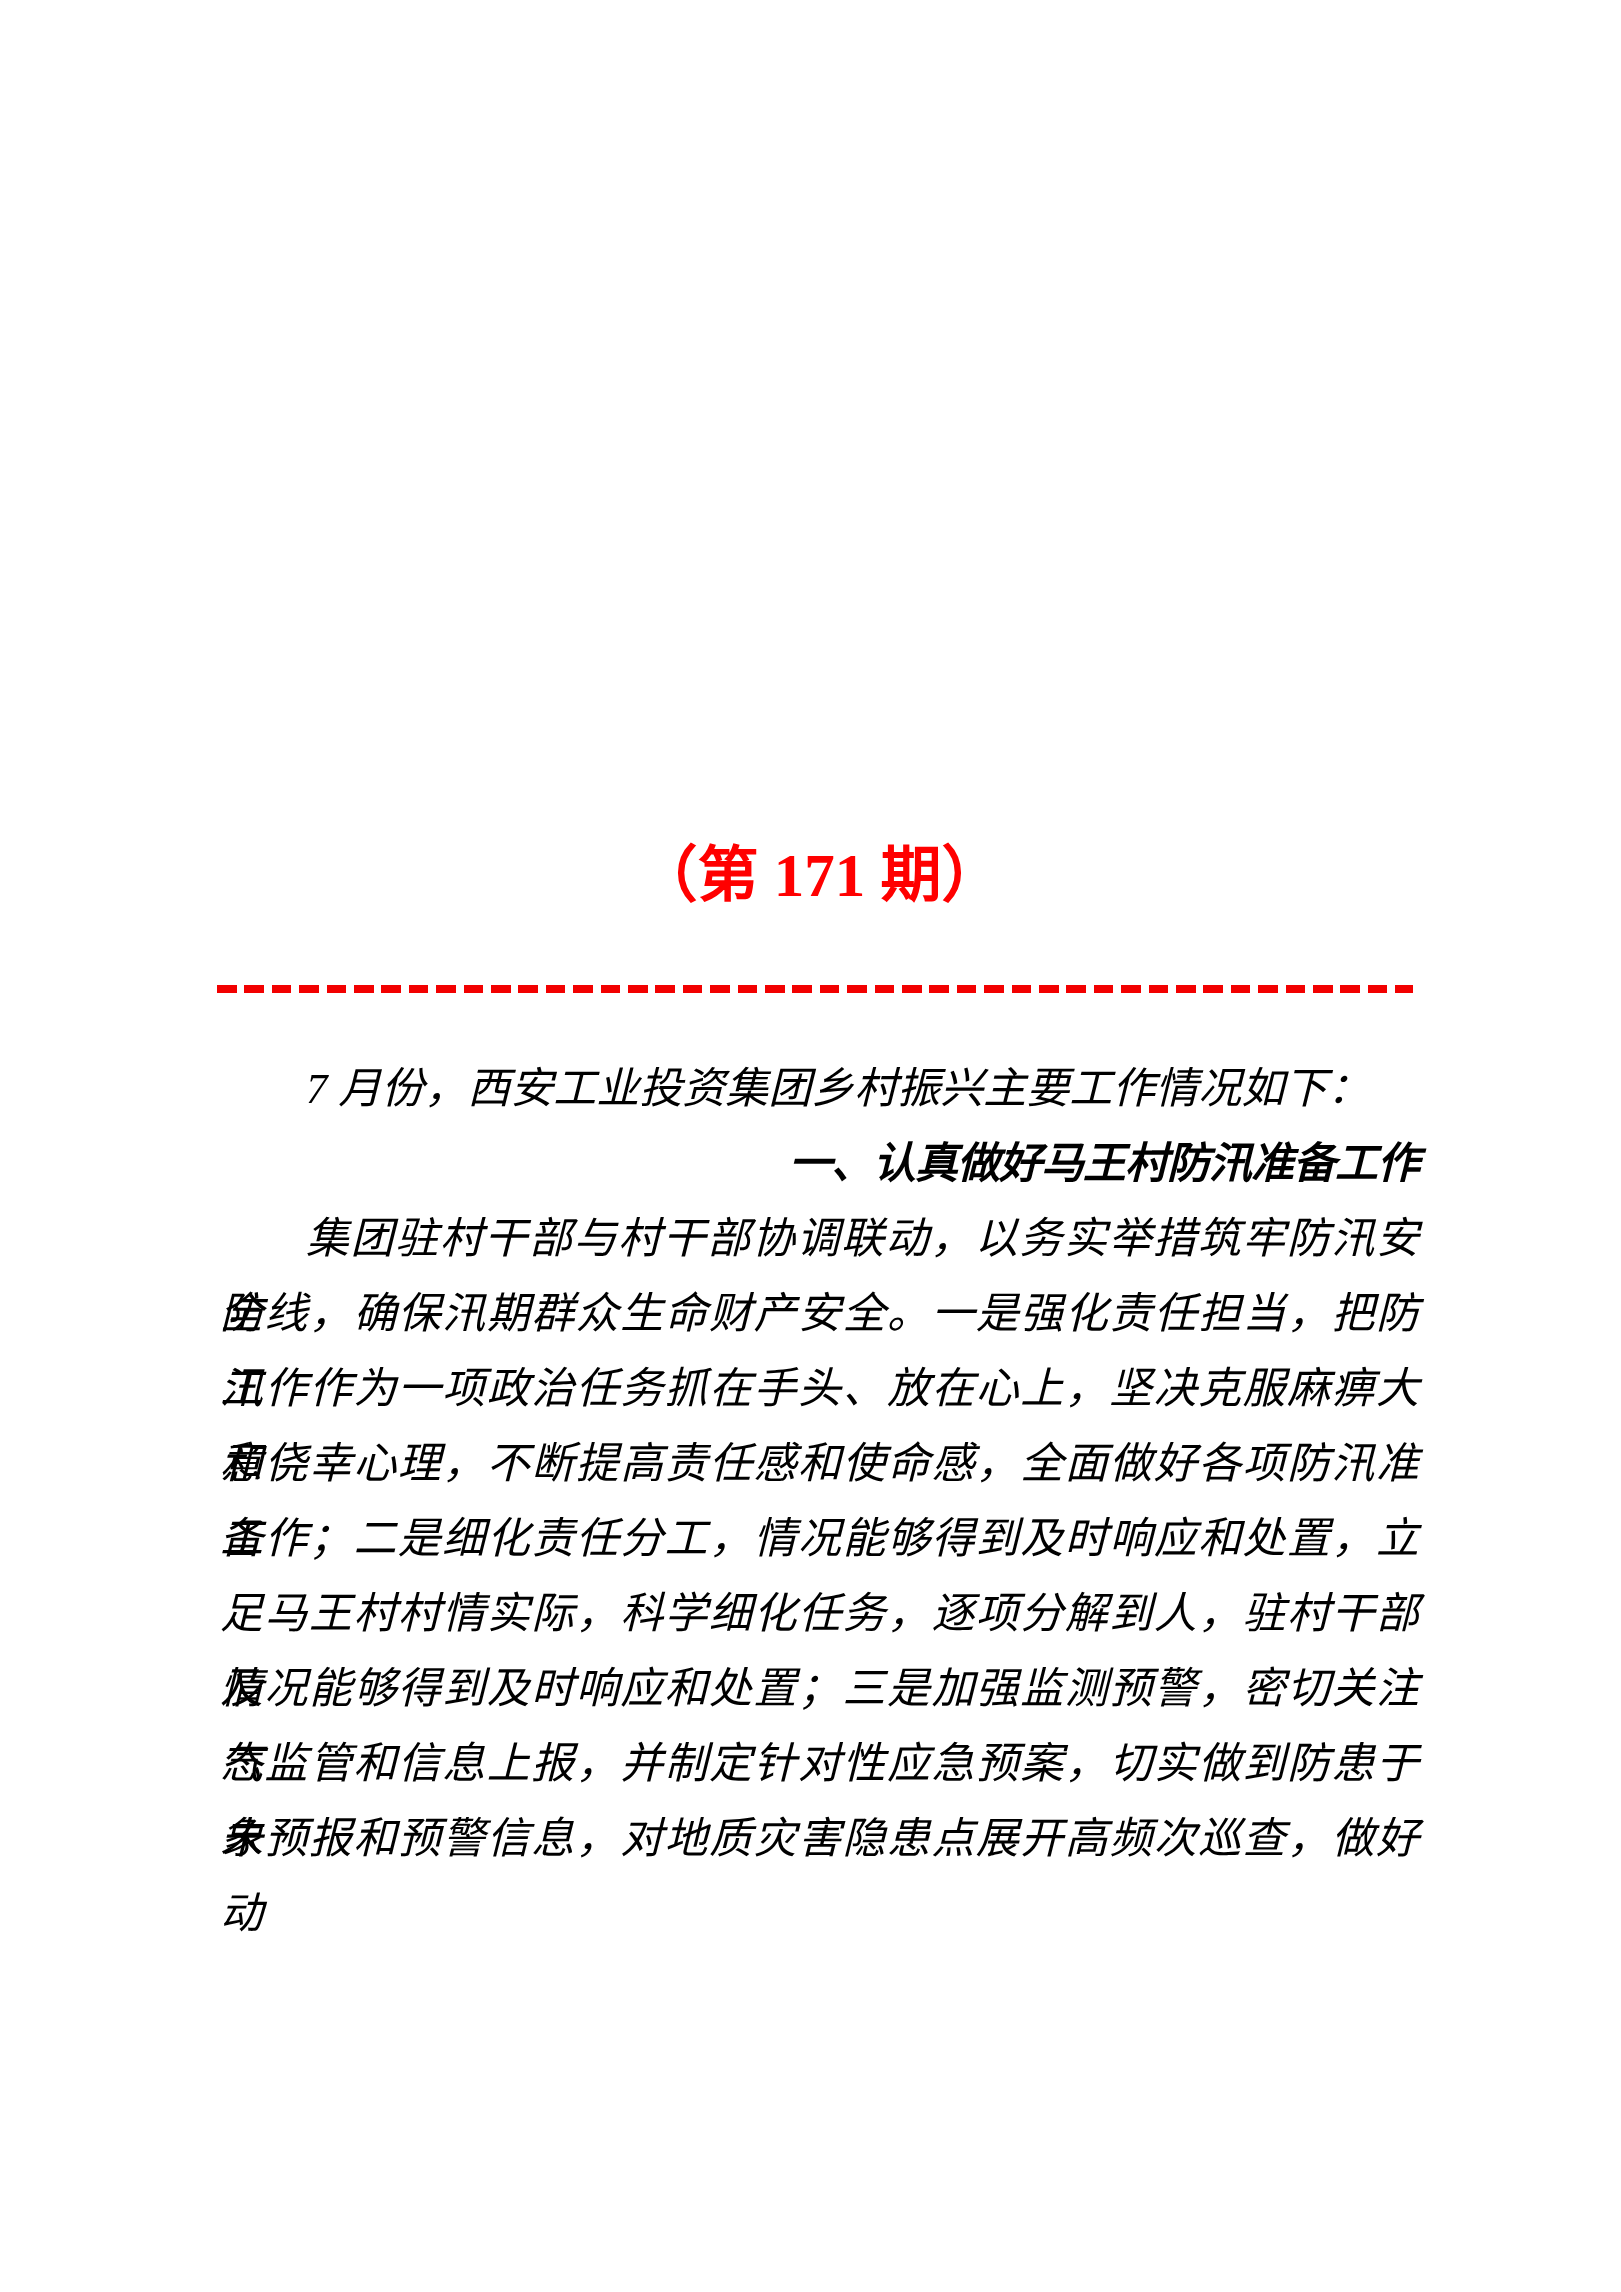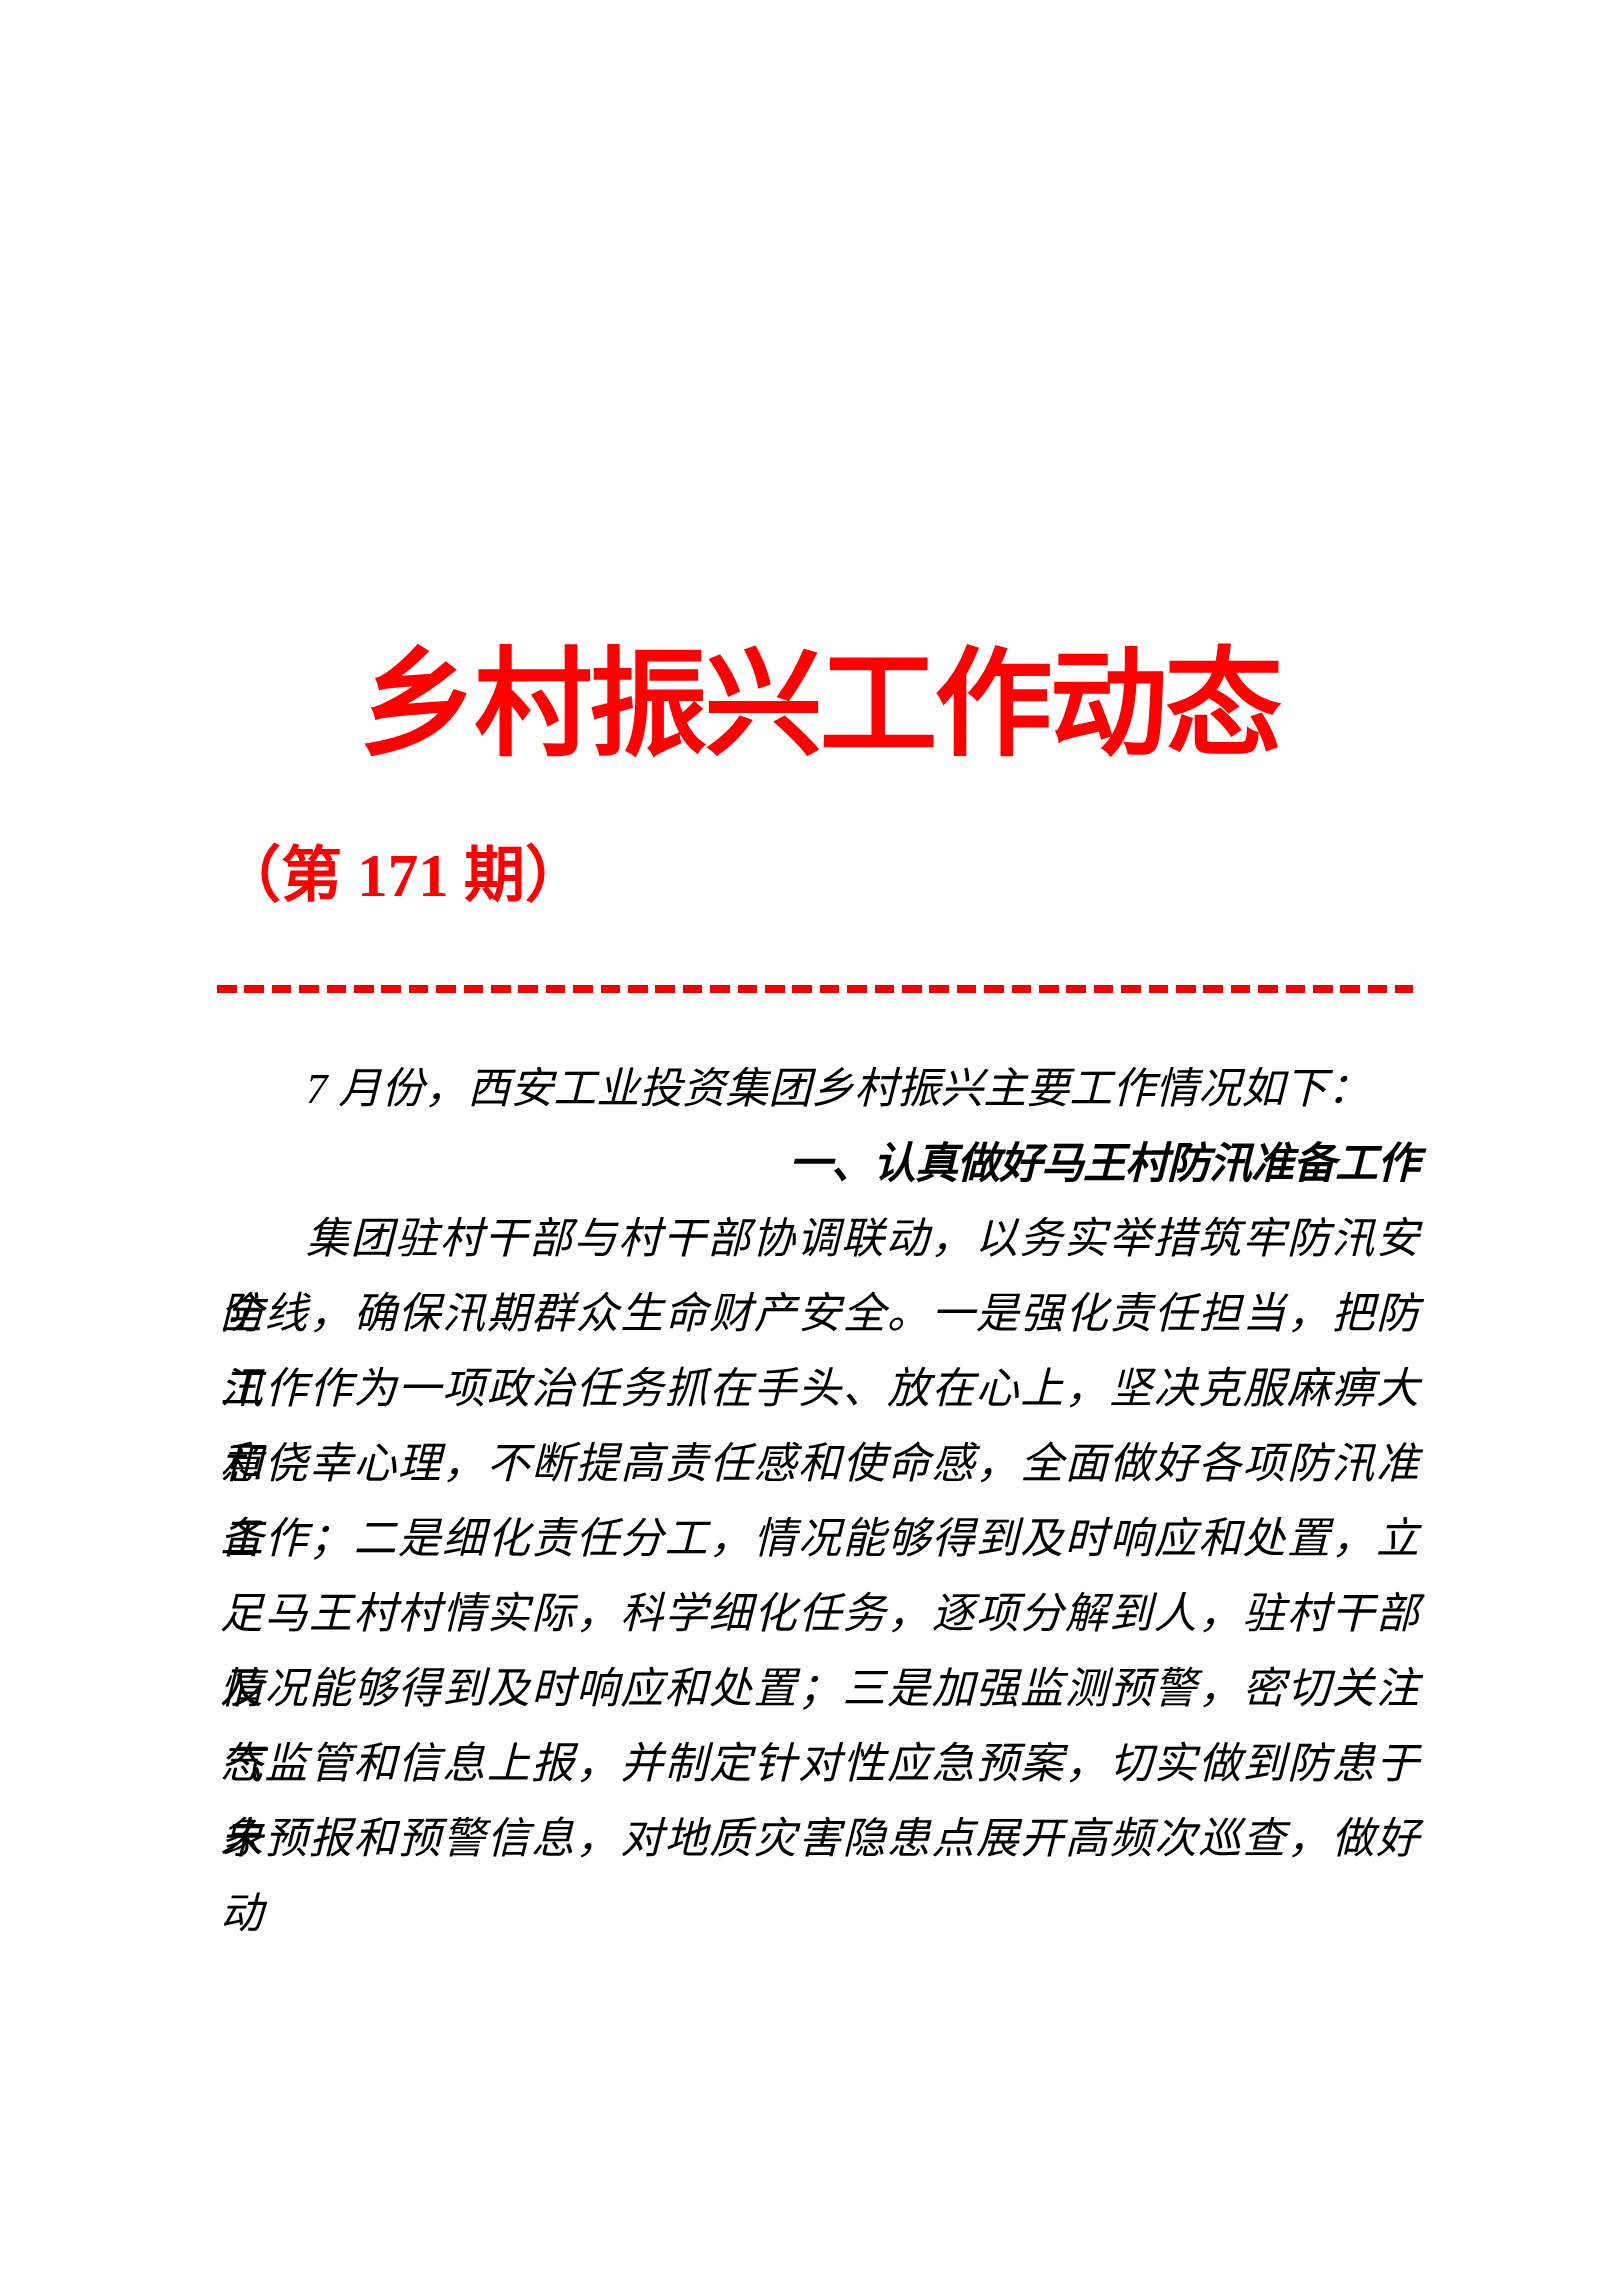--- a/index.html
+++ b/index.html
@@ -26,20 +26,21 @@
     font-weight: bold;
     color: #ff0000;
     letter-spacing: -2.9px;
     white-space: nowrap;
   }
   .doc-issue {
     position: absolute;
     top: 845px;
     left: 220px;
     width: 1199px;
+    text-align: center;
     font-size: 61px;
     line-height: 1;
     font-weight: bold;
     color: #ff0000;
     white-space: nowrap;
   }
   .divider {
     position: absolute;
     top: 985px;
     left: 217px;
@@ -80,21 +81,20 @@
     font-weight: bold;
     letter-spacing: -1px;
     text-align: right;
   }
 </style>
 </head>
 <body>
 
 <div class="page">
 
-  <div class="doc-title">乡村振兴工作动态</div>
 
   <div class="doc-issue">（第 171 期）</div>
 
   <div class="divider"></div>
 
   <div class="body-text">
 
     <div class="line indent2">7 月份，西安工业投资集团乡村振兴主要工作情况如下：</div>
 
     <div class="line indent2 heading">一、认真做好马王村防汛准备工作</div>

